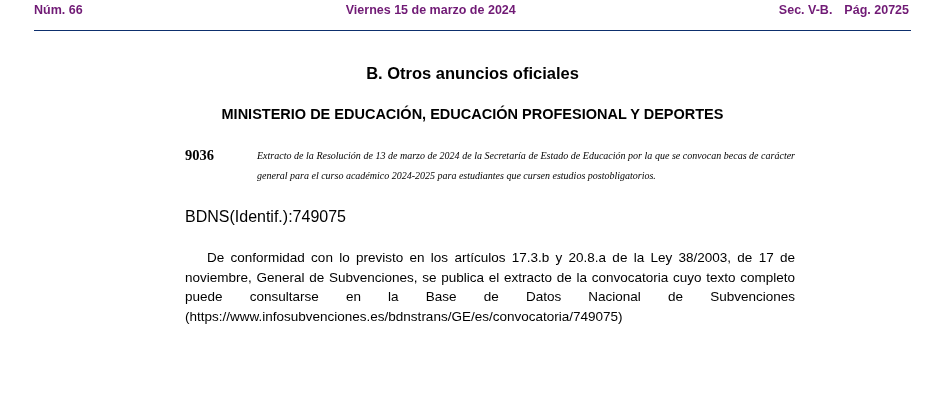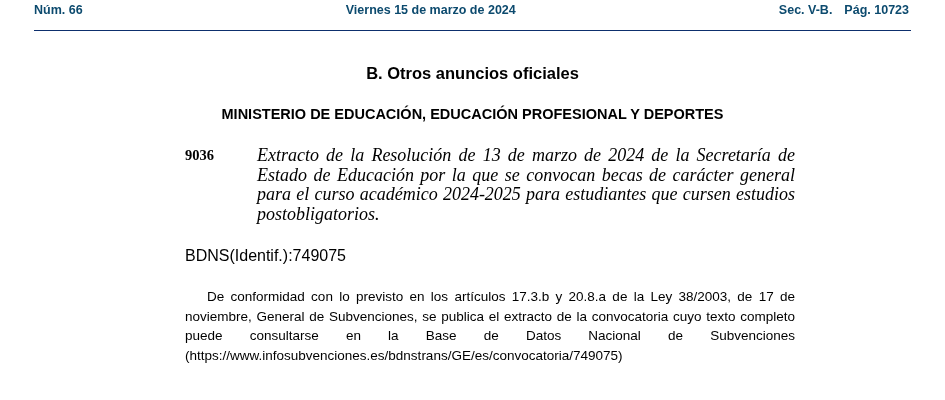--- a/index.html
+++ b/index.html
@@ -23,21 +23,21 @@
   
   .header {
     position: relative;
     height: 30px;
     padding: 0 36px 0 34px;
     display: flex;
     align-items: flex-start;
     justify-content: space-between;
     font-size: 12.5px;
     font-weight: bold;
-    color: #0c4a6e;
+    color: #701a75;
     box-sizing: border-box;
   }
   .header .hdr-left {
     white-space: nowrap;
     padding-top: 3px;
   }
   .header .hdr-center {
     white-space: nowrap;
     padding-top: 3px;
     flex: 1;
@@ -91,21 +91,21 @@
   }
   .entry-num {
     width: 72px;
     flex: 0 0 72px;
     font-size: 14.5px;
     font-weight: bold;
     line-height: 19px;
   }
   .entry-text {
     flex: 1;
-    font-size: 18px;
+    font-size: 10px;
     font-style: italic;
     line-height: 19.5px;
     text-align: justify;
     text-justify: inter-word;
   }
   .bdns {
     padding: 0 150px 0 185px;
     font-size: 16px;
     line-height: 19px;
     margin-top: 22px;
@@ -125,21 +125,21 @@
 </style>
 </head>
 <body>
 
 <div class="page">
 
   <div class="header">
     <div class="hdr-left">Núm. 66</div>
     <div class="hdr-center">Viernes 15 de marzo de 2024</div>
     <div class="hdr-right">
-      <span class="sec">Sec. V-B.</span><span>Pág. 10723</span>
+      <span class="sec">Sec. V-B.</span><span>Pág. 20725</span>
     </div>
   </div>
 
   <div class="rule-wrap">
     <div class="rule"></div>
   </div>
 
   <div class="content">
 
 

